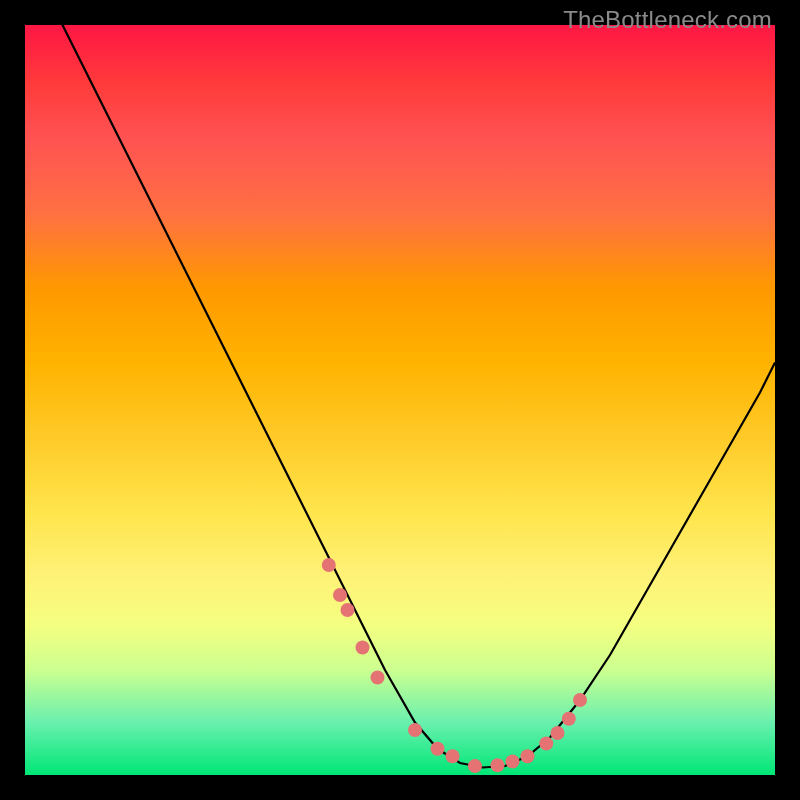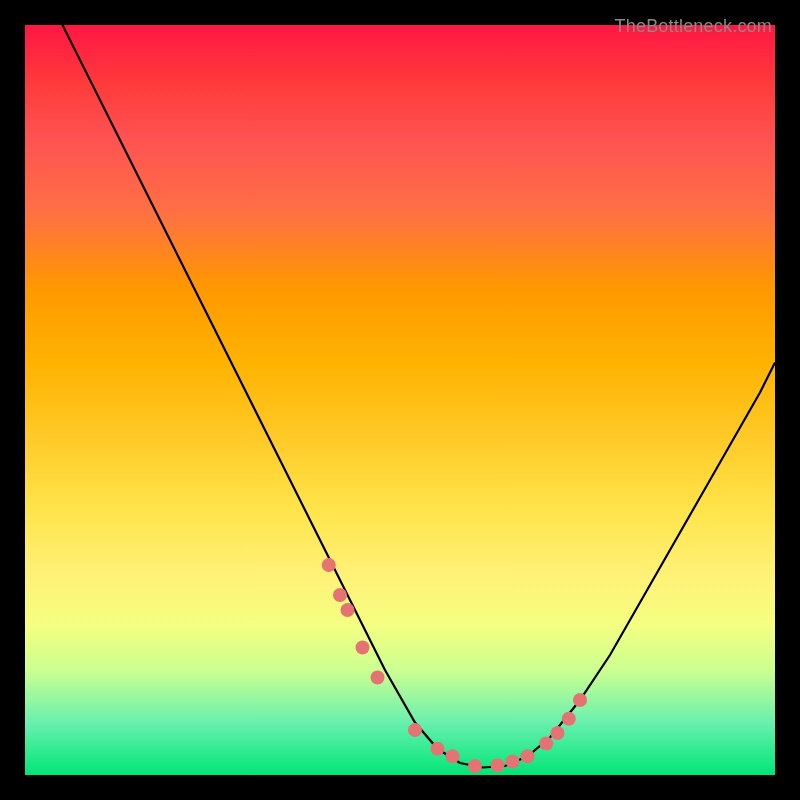--- a/index.html
+++ b/index.html
@@ -21,24 +21,24 @@
       #ffca28 55%,
       #ffe54c 65%,
       #fff176 73%,
       #f4ff81 80%,
       #ccff90 86%,
       #69f0ae 93%,
       #00e676 100%);
   }
   .watermark {
     position: absolute;
-    top: 16px;
+    top: 6px;
     right: 28px;
     font-family: Arial, Helvetica, sans-serif;
-    font-size: 18px;
+    font-size: 24px;
     color: #8a8a8a;
     letter-spacing: 0.2px;
   }
   svg.curve {
     position: absolute;
     left: 25px;
     top: 25px;
     width: 750px;
     height: 750px;
     overflow: visible;

